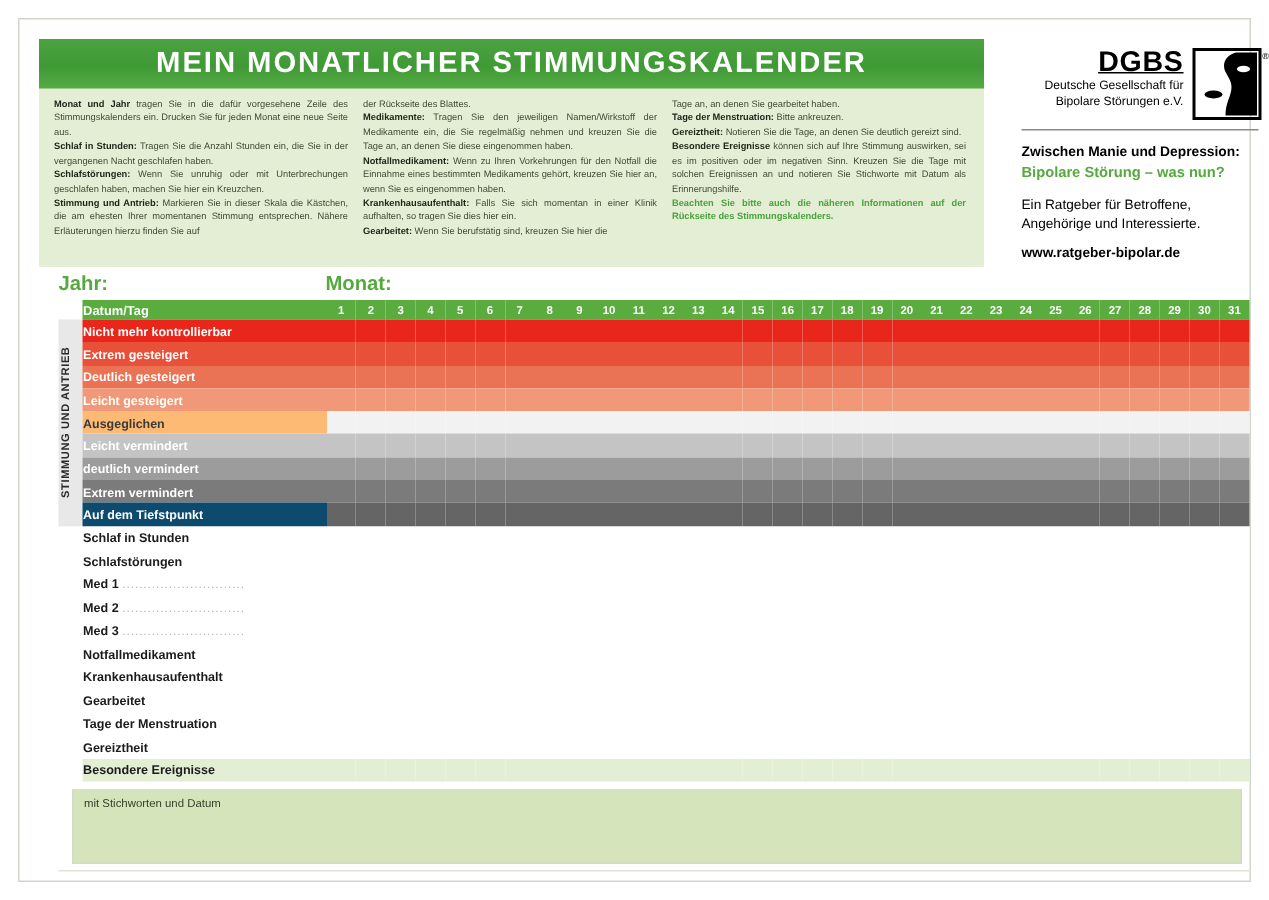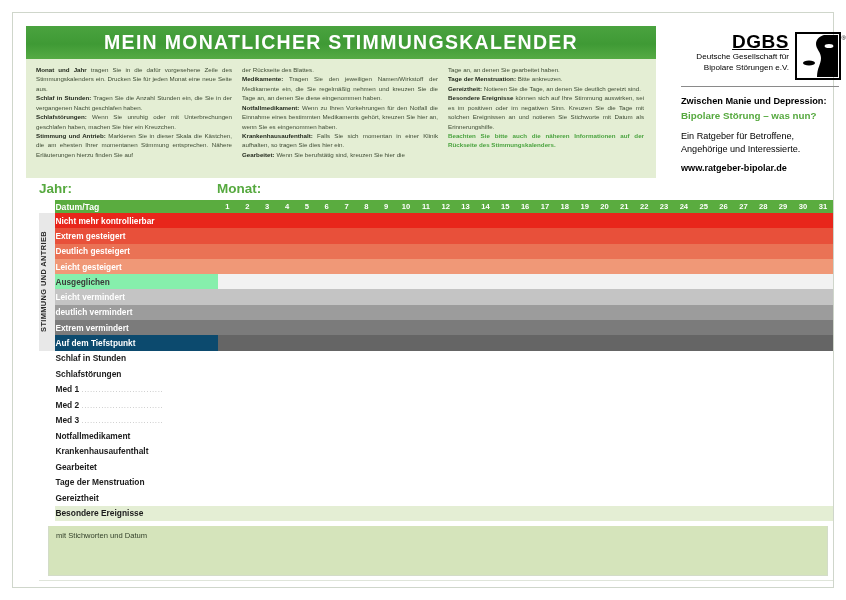--- a/index.html
+++ b/index.html
@@ -572,21 +572,21 @@
             <td class="mood-cell" style="background: rgb(240, 152, 119);"></td>
             <td class="mood-cell" style="background: rgb(240, 152, 119);"></td>
             <td class="mood-cell" style="background: rgb(240, 152, 119);"></td>
             <td class="mood-cell" style="background: rgb(240, 152, 119);"></td>
             <td class="mood-cell" style="background: rgb(240, 152, 119);"></td>
             <td class="mood-cell" style="background: rgb(240, 152, 119);"></td>
             <td class="mood-cell" style="background: rgb(240, 152, 119);"></td>
             <td class="mood-cell" style="background: rgb(240, 152, 119);"></td>
           </tr>
           <tr>
-            <td class="mood-label" style="background: #86efac; color: rgb(58, 58, 58);">Ausgeglichen</td>
+            <td class="mood-label" style="background: #fdba74; color: rgb(58, 58, 58);">Ausgeglichen</td>
             <td class="mood-cell" style="background: rgb(242, 242, 242);"></td>
             <td class="mood-cell" style="background: rgb(242, 242, 242);"></td>
             <td class="mood-cell" style="background: rgb(242, 242, 242);"></td>
             <td class="mood-cell" style="background: rgb(242, 242, 242);"></td>
             <td class="mood-cell" style="background: rgb(242, 242, 242);"></td>
             <td class="mood-cell" style="background: rgb(242, 242, 242);"></td>
             <td class="mood-cell" style="background: rgb(242, 242, 242);"></td>
             <td class="mood-cell" style="background: rgb(242, 242, 242);"></td>
             <td class="mood-cell" style="background: rgb(242, 242, 242);"></td>
             <td class="mood-cell" style="background: rgb(242, 242, 242);"></td>

